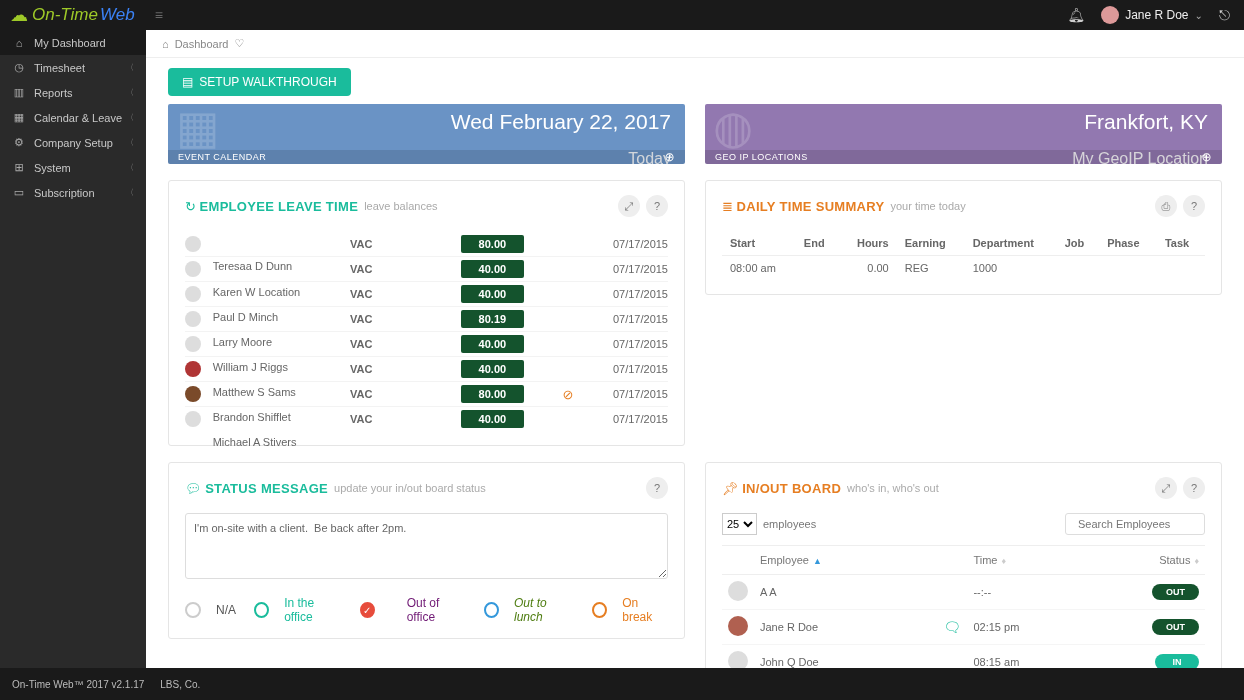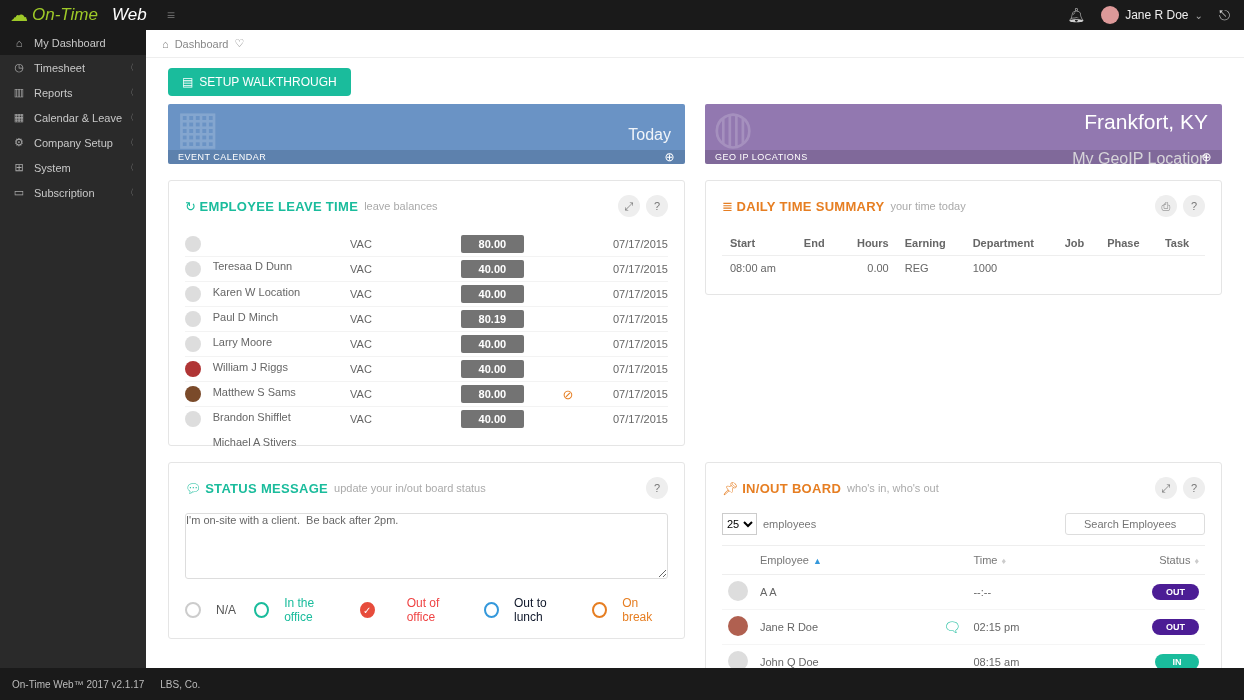--- a/index.html
+++ b/index.html
@@ -3,21 +3,21 @@
 <meta charset="utf-8">
 <style>
 * { margin: 0; padding: 0; box-sizing: border-box; }
 body { font-family: "Helvetica Neue", Arial, sans-serif; font-size: 13px; color: #555; background: #f5f5f5; width: 1244px; height: 700px; overflow: hidden; }
 
 
 .topbar { height: 30px; background: #1a1a1a; display: flex; align-items: center; justify-content: space-between; padding: 0 14px 0 0; }
 .topbar-left { display: flex; align-items: center; height: 100%; }
 .logo { display: flex; align-items: center; font-size: 17px; font-weight: 400; padding: 0 10px; height: 100%; }
 .logo-accent { color: #9ec928; font-style: italic; }
-.logo-web { color: #ffffff; font-style: italic; margin-left: 14px; }
+.logo-web { color: #3b82f6; font-style: italic; margin-left: 2px; }
 .logo-cloud { color: #9ec928; margin-right: 4px; font-size: 18px; }
 .hamburger { color: #666; font-size: 14px; padding: 0 6px; margin-left: 4px; }
 .topbar-right { display: flex; align-items: center; gap: 16px; color: #ccc; }
 .topbar-right .icon { color: #ccc; font-size: 14px; }
 .avatar-sm { width: 18px; height: 18px; border-radius: 50%; background: #d99; display: inline-block; vertical-align: middle; }
 .user-drop { display: flex; align-items: center; gap: 6px; font-size: 12px; color: #eee; }
 .chev { font-size: 10px; color: #aaa; }
 
 
 .sidebar { position: absolute; top: 30px; left: 0; width: 146px; bottom: 14px; background: #2a2a2a; }
@@ -56,62 +56,62 @@
 .ct-green { color: #1abc9c; }
 .ct-orange { color: #e67e22; }
 
 
 .leave-row { display: flex; align-items: center; height: 25px; font-size: 11px; color: #666; border-top: 1px solid #f3f3f3; }
 .leave-row:first-child { border-top: none; }
 .leave-av { width: 16px; height: 16px; border-radius: 50%; background: #ddd; margin-right: 12px; }
 .leave-av.red { background: #b03535; }
 .leave-av.brown { background: #7a4a2a; }
 .leave-name { width: 140px; margin-top: 45px; }
-.leave-type { width: 80px; }
+.leave-type { width: 80px; font-weight: bold; }
 .leave-amt { width: 130px; text-align: center; }
-.pill { display: inline-block; background: #737373; color: #fff; padding: 3px 18px; border-radius: 2px; font-size: 11px; font-weight: 600; min-width: 56px; text-align: center; }
+.pill { display: inline-block; background: #14532d; color: #fff; padding: 3px 18px; border-radius: 2px; font-size: 11px; font-weight: 600; min-width: 56px; text-align: center; }
 .leave-warn { width: 24px; text-align: center; color: #e67e22; font-size: 13px; }
 .leave-date { width: 90px; text-align: right; }
 
 
 .sum-tbl { width: 100%; border-collapse: collapse; font-size: 11px; color: #666; }
 .sum-tbl th, .sum-tbl td { text-align: left; padding: 6px 8px; border-top: 1px solid #eee; }
 .sum-tbl th { border-top: none; font-weight: 600; }
 .sum-tbl .r { text-align: right; }
 .sum-foot td { font-weight: 400; text-align: center; }
 
 
-.status-ta { width: 100%; height: 66px; border: 1px solid #ddd; border-radius: 3px; font-size: 11px; font-family: inherit; resize: both; color: #666; }
+.status-ta { width: 100%; height: 66px; border: 1px solid #ddd; border-radius: 3px; padding: 8px; font-size: 11px; font-family: inherit; resize: both; color: #666; }
 .radios { display: flex; gap: 18px; margin-top: 14px; font-size: 12px; align-items: center; }
 .radio { display: flex; align-items: center; gap: 15px; cursor: pointer; }
 .rcir { width: 16px; height: 16px; border-radius: 50%; border: 2px solid #ccc; display: inline-flex; align-items: center; justify-content: center; }
 .radio.green .rcir { border-color: #1abc9c; }
 .radio.green span.lbl { color: #1abc9c; }
 .radio.red .rcir { border-color: #e74c3c; }
-.radio.red span.lbl { color: #ef4444; margin-left: 17px; }
+.radio.red span.lbl { color: #701a75; margin-left: 17px; }
 .radio.blue .rcir { border-color: #3498db; }
-.radio.blue span.lbl { color: #0f172a; }
+.radio.blue span.lbl { color: #4d7c0f; font-style: italic; }
 .radio.orange .rcir { border-color: #e67e22; }
 .radio.orange span.lbl { color: #e67e22; }
 .radio.sel .rcir { background: currentColor; }
 .radio.sel.red .rcir { background: #e74c3c; color: #fff; }
 .radio.sel.red .chk { color: #fff; font-size: 10px; }
 
 
 .board-controls { display: flex; align-items: center; gap: 6px; margin-bottom: 10px; font-size: 11px; color: #777; }
 .board-controls select { font-size: 11px; height: 22px; border: 1px solid #ccc; background: #fff; }
-.board-controls .search { margin-left: auto; border: 1px solid #ddd; border-radius: 3px; padding: 4px 18px; font-size: 11px; width: 140px; color: #888; }
+.board-controls .search { margin-left: auto; border: 1px solid #ddd; border-radius: 3px; padding: 4px 12px; font-size: 11px; width: 140px; color: #888; }
 .board-tbl { width: 100%; border-collapse: collapse; font-size: 11px; color: #666; }
 .board-tbl th { text-align: left; padding: 8px 6px; border-bottom: 1px solid #eee; border-top: 1px solid #eee; font-weight: 400; color: #777; }
 .board-tbl th .sort { color: #ccc; font-size: 9px; margin-left: 4px; }
 .board-tbl th.sorted .sort { color: #3498db; }
 .board-tbl td { padding: 6px; border-bottom: 1px solid #f5f5f5; }
 .board-tbl .r { text-align: right; }
 .status-pill { display: inline-block; border-radius: 10px; color: #fff; font-size: 9px; font-weight: 700; padding: 3px 14px; min-width: 44px; text-align: center; }
-.status-pill.out { background: #4c1d95; }
+.status-pill.out { background: #14532d; }
 .status-pill.in { background: #1abc9c; }
 .bav { width: 20px; height: 20px; border-radius: 50%; background: #ddd; display: inline-block; }
 .bav.jane { background: #b06050; }
 .msg-icn { color: #1abc9c; font-size: 14px; }
 
 
 .footer { position: absolute; bottom: 0; left: 0; right: 0; height: 14px; background: #1a1a1a; color: #bbb; font-size: 10px; display: flex; align-items: center; padding: 16px 12px; gap: 16px; }
 </style>
 </head>
 <body>
@@ -184,20 +184,21 @@
     <button class="setup-btn">
       <span>▤</span>
       <span>SETUP WALKTHROUGH</span>
     </button>
   </div>
 
   <div class="row">
     <div class="col">
       <div class="hero blue">
         <span class="bg-icon">▦</span>
+        <div class="big">Wed February 22, 2017</div>
         <div class="sub">Today</div>
         <div class="foot">
             <span>EVENT CALENDAR</span>
             <span class="plus">⊕</span>
           </div>
       </div>
     </div>
     <div class="col">
       <div class="hero purple">
         <span class="bg-icon">◍</span>

